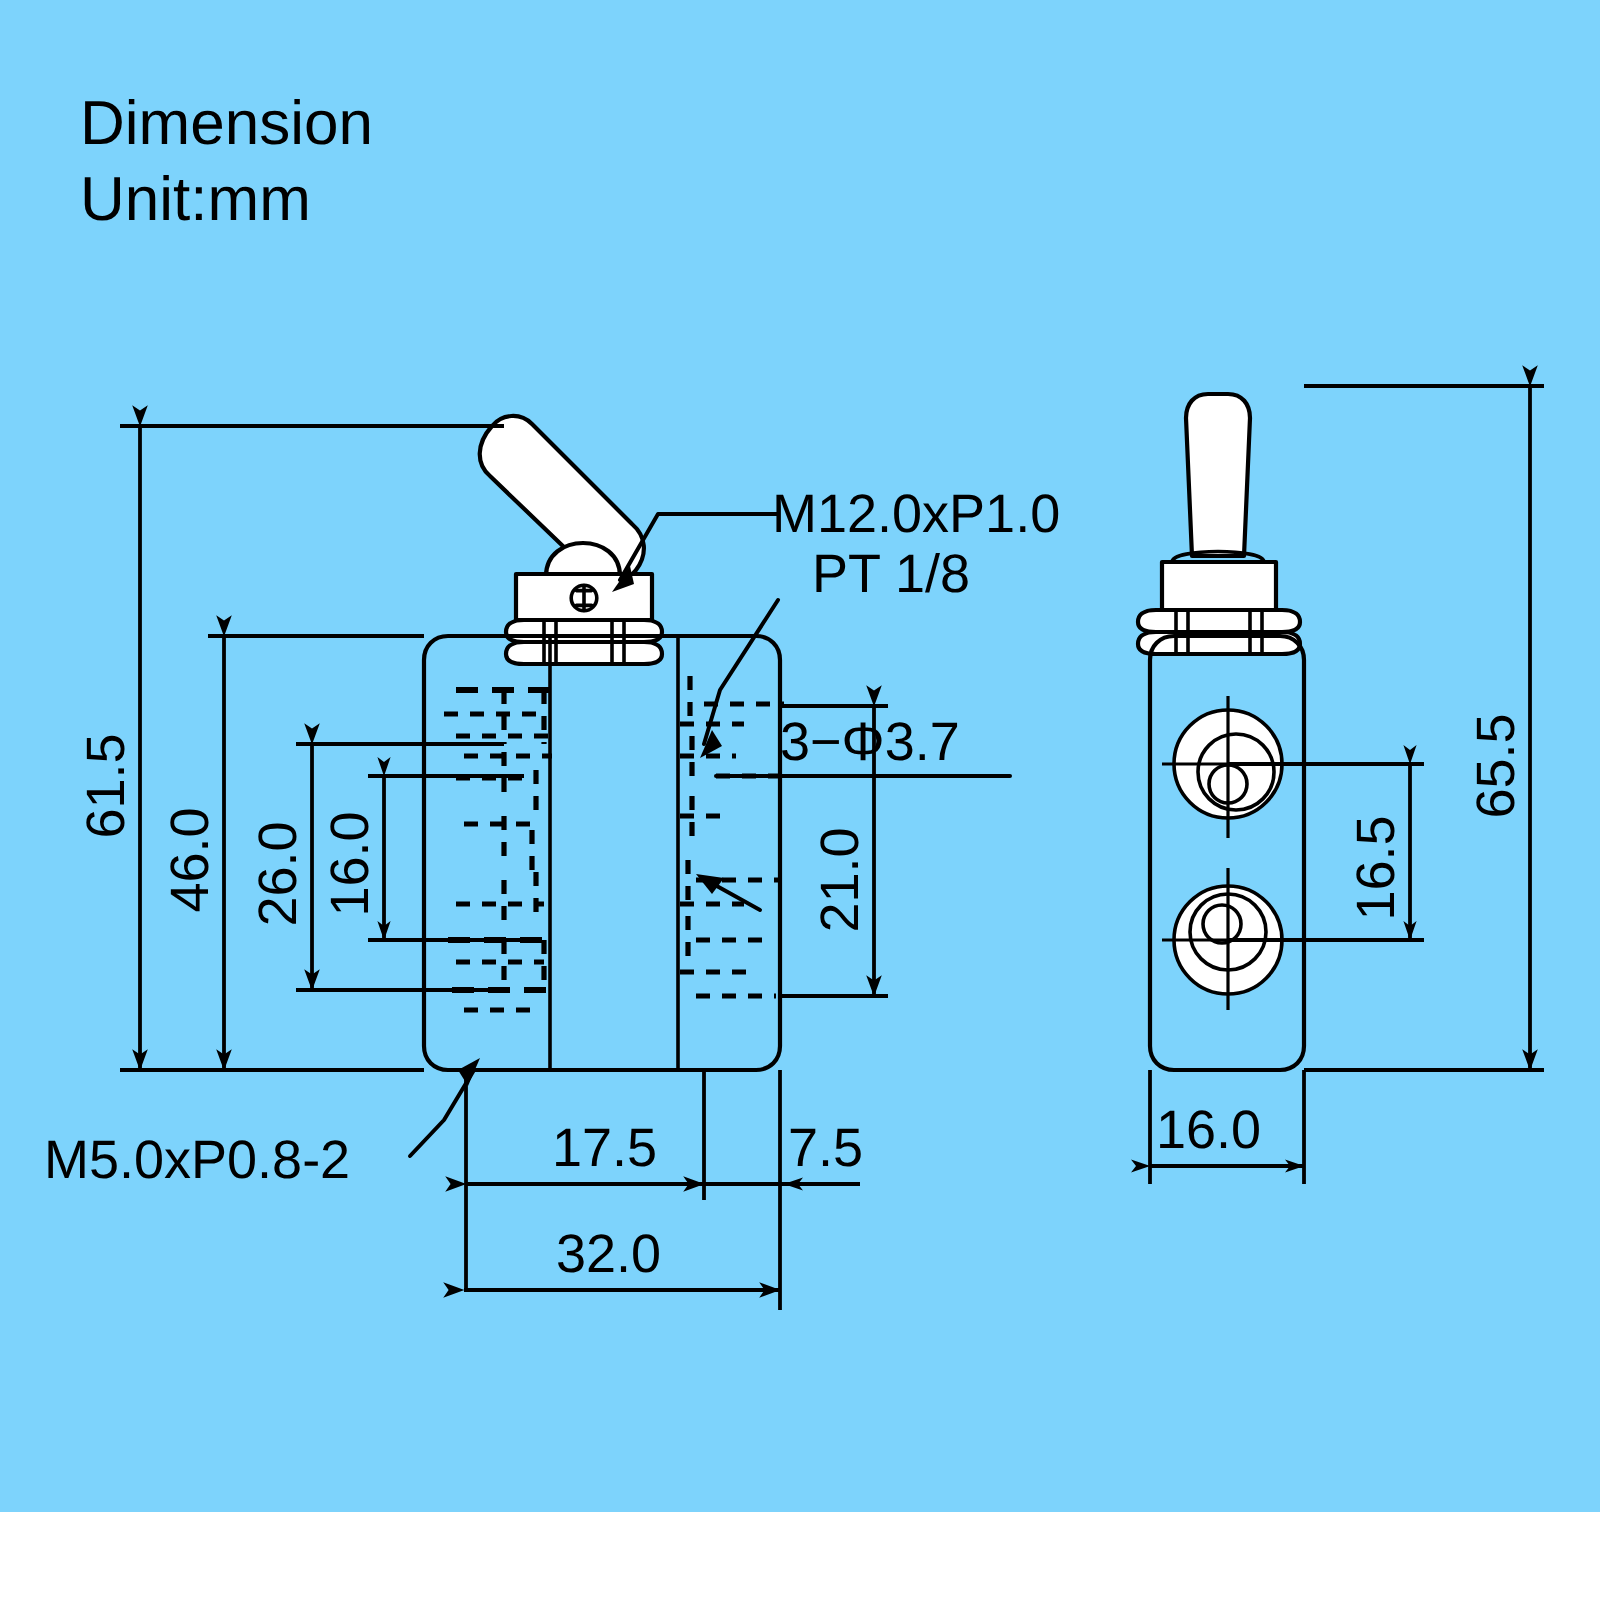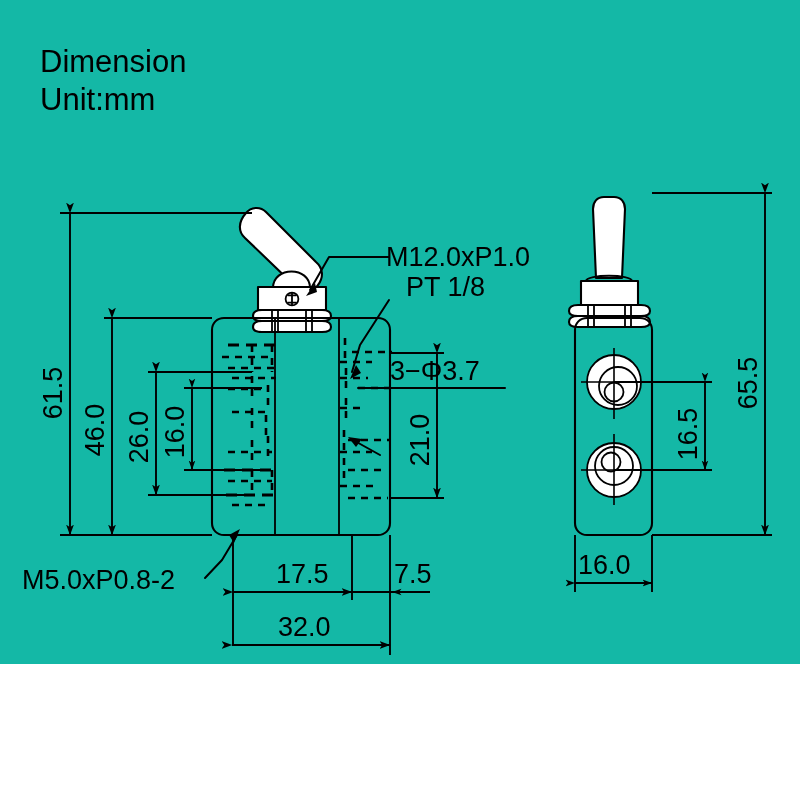--- a/index.html
+++ b/index.html
@@ -3,21 +3,21 @@
 <meta charset="utf-8">
 <style>
   html,body{margin:0;padding:0;background:#ffffff;}
   body{
     width:800px;height:800px;
     font-family:"Liberation Sans", sans-serif;
     color:#000;
     overflow:hidden;
     position:relative;
   }
-  #stage{position:relative;width:800px;height:664px;background:#14b8a6;}
+  #stage{position:relative;width:800px;height:756px;background:#7dd3fc;}
   #stage svg{display:block;width:800px;height:800px;}
 
   .solid{fill:none;stroke:#000;stroke-width:2.1;stroke-linecap:round;stroke-linejoin:round;}
   .solid-thin{fill:none;stroke:#000;stroke-width:1.8;stroke-linecap:round;stroke-linejoin:round;}
   .hidden-l{fill:none;stroke:#000;stroke-width:3.0;stroke-linecap:butt;stroke-dasharray:11 7;}
   .hidden-s{fill:none;stroke:#000;stroke-width:2.6;stroke-linecap:butt;stroke-dasharray:7 6;}
   .center-l{fill:none;stroke:#000;stroke-width:1.6;stroke-linecap:butt;}
   .dimline{fill:none;stroke:#000;stroke-width:1.9;stroke-linecap:butt;}
   .extline{fill:none;stroke:#000;stroke-width:1.9;stroke-linecap:butt;}
   .leader{fill:none;stroke:#000;stroke-width:2.0;stroke-linecap:round;stroke-linejoin:round;}

